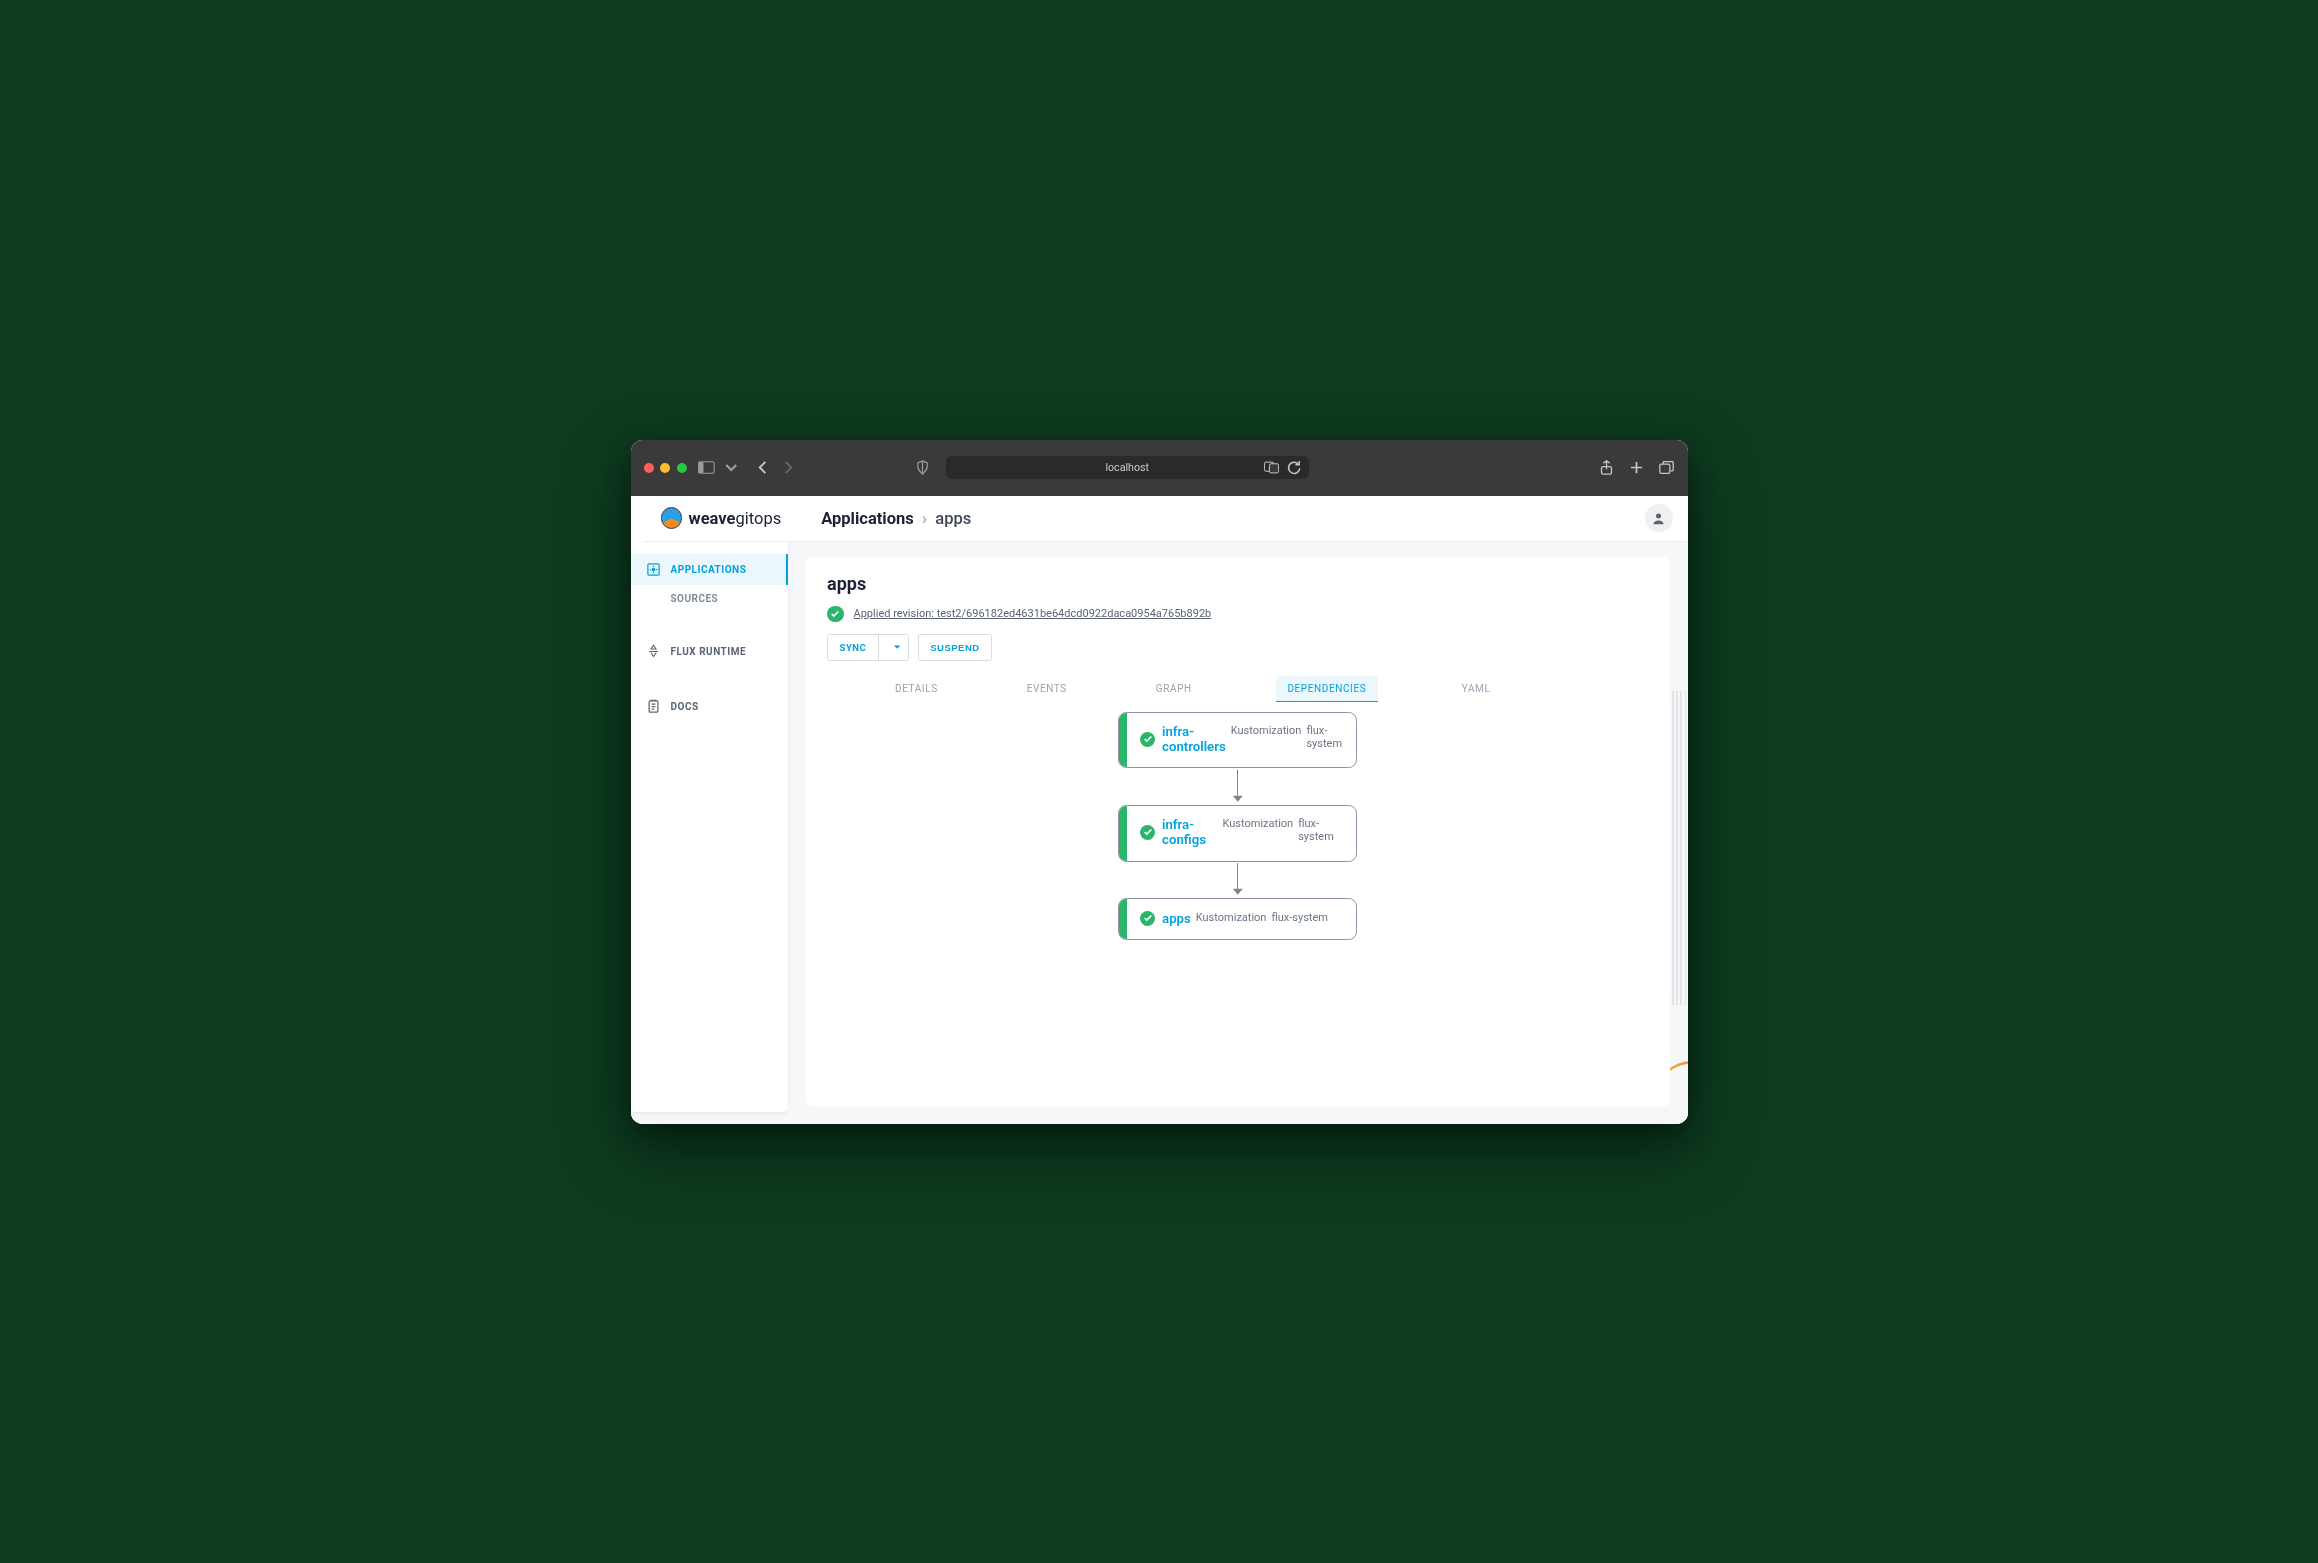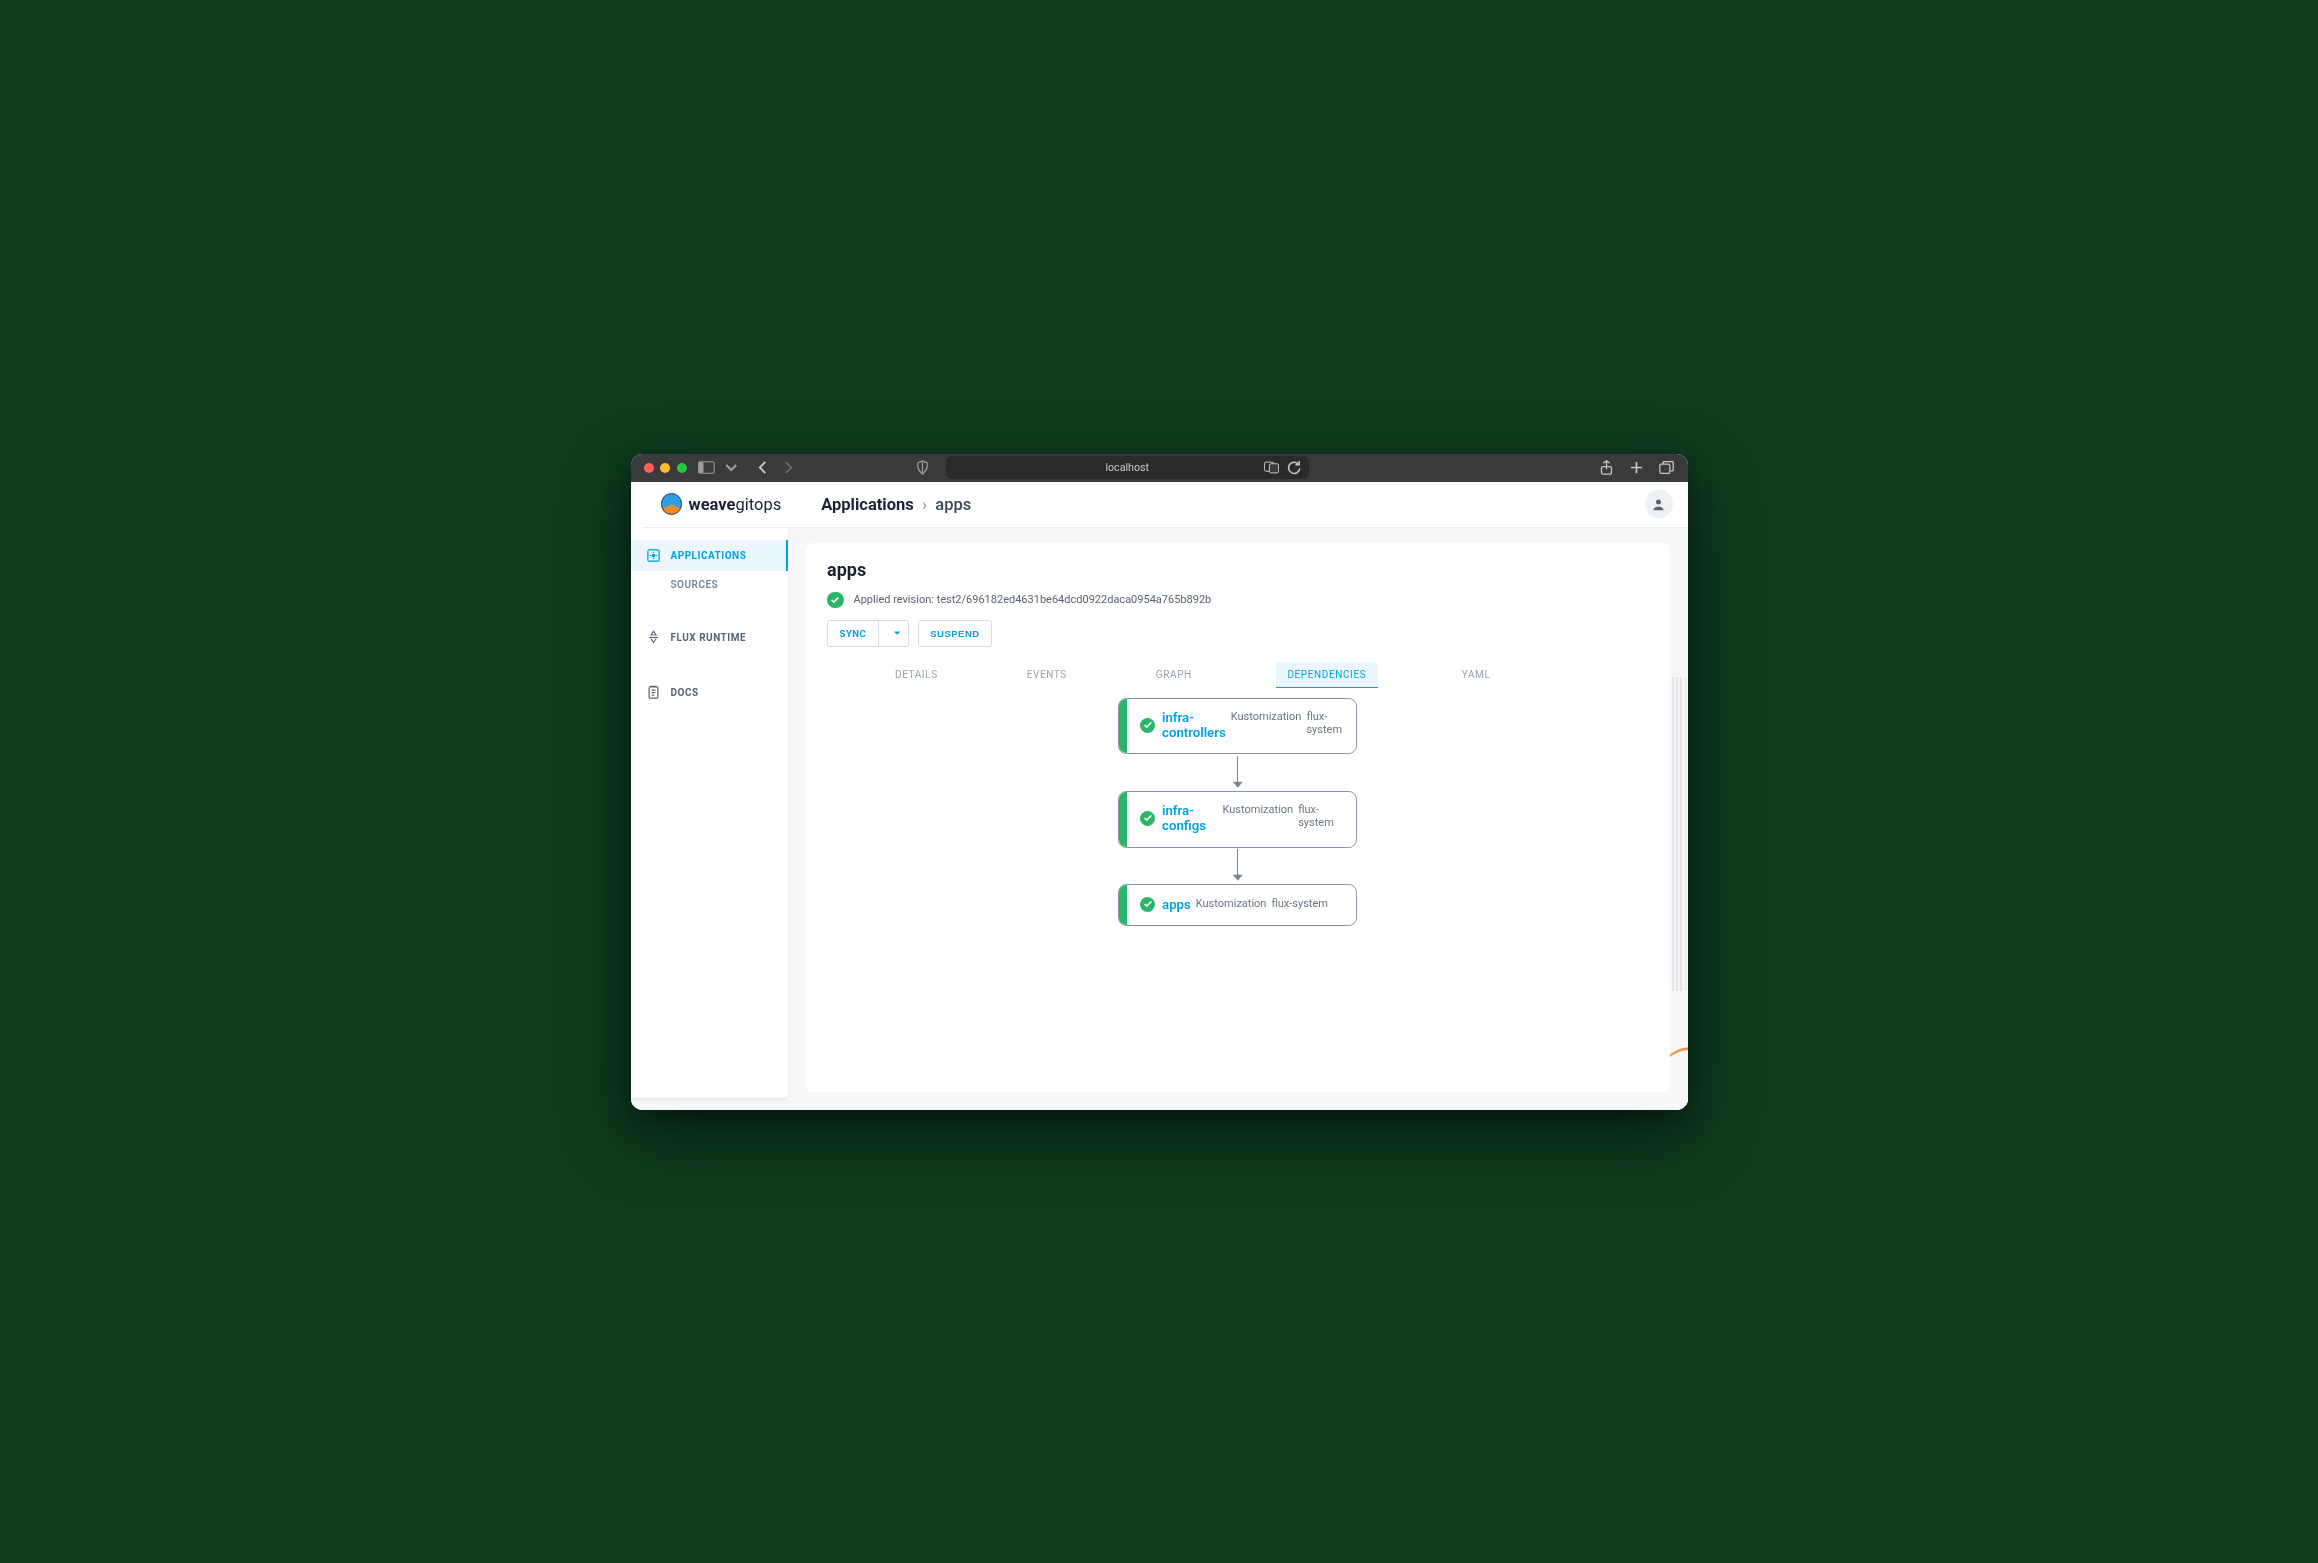--- a/index.html
+++ b/index.html
@@ -16,21 +16,21 @@
     width: 1057px;
     background: #fff;
     border-radius: 11.6px;
     overflow: hidden;
     box-shadow: 0 25px 66px rgba(0,0,0,0.45), 0 8.3px 25px rgba(0,0,0,0.3);
     display: flex;
     flex-direction: column;
   }
   .titlebar {
     background: #3a3a3c;
-    height: 28px;
+    height: 56px;
     display: flex;
     align-items: center;
     padding: 0 13.2px;
     gap: 11.6px;
     color: #bcbcbe;
     flex-shrink: 0;
   }
   .traffic-lights { display:flex; gap:6.6px; }
   .traffic-lights span { width:10px; height:10px; border-radius:50%; display:block; }
   .tl-red { background:#ff5f57; }
@@ -140,21 +140,21 @@
     border-radius: 6.6px;
     flex:1;
     padding: 16.5px 21.5px;
     position: relative;
     overflow:hidden;
   }
   h1.page-title { font-size: 18px; font-weight:700; color:#1a2233; margin-bottom:11.6px; }
   .status-row {
     display: flex; align-items: center; gap: 10px;
     margin-bottom: 11.6px;
-    font-size: 11px; color: #5a6472;
+    font-size: 11px; color: #5a6472; text-decoration: underline;
   }
   .check-circle {
     width:16.5px; height:16.5px; border-radius:50%;
     background:#2bb56a;
     display:flex; align-items:center; justify-content:center;
     flex-shrink:0;
   }
   .check-circle svg { width:10px; height:10px; fill:#fff; }
 
   .btn-row { display:flex; gap:8.3px; margin-bottom:15px; }

